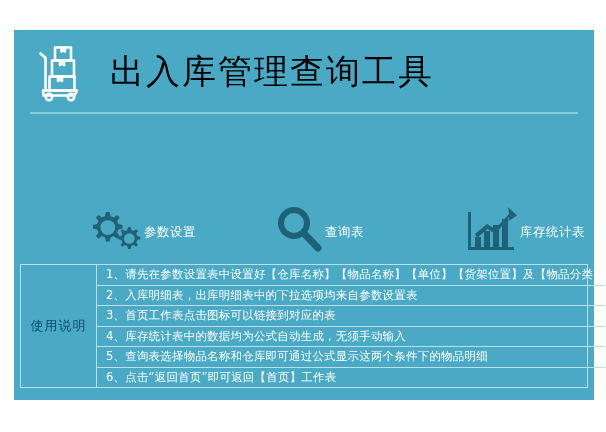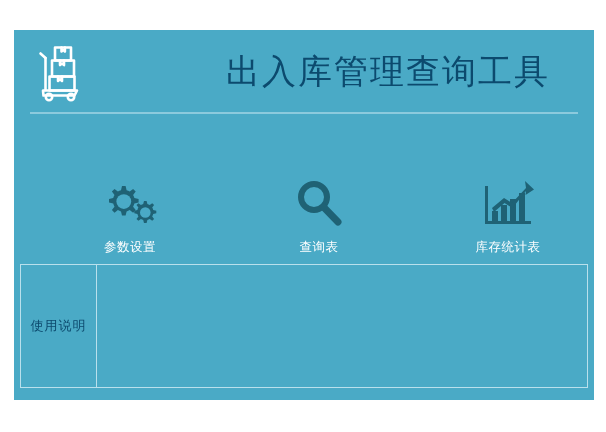--- a/index.html
+++ b/index.html
@@ -47,22 +47,22 @@
     width: 62px;
     height: 62px;
   }
   #title {
     position: absolute;
     left: 96px;
     top: 0;
     width: 440px;
     height: 102px;
     line-height: 82px;
-    text-align: right;
-    color: #0c4a6e;
+    text-align: left;
+    color: #000000;
     font-size: 34px;
     letter-spacing: 2px;
     white-space: nowrap;
     font-weight: normal;
   }
   #title-divider {
     position: absolute;
     left: 16px;
     top: 82px;
     width: 548px;
@@ -77,21 +77,21 @@
     top: 126px;
     width: 470px;
     height: 100px;
     display: flex;
     justify-content: space-between;
     align-items: flex-end;
   }
   .icon-cell {
     width: 92px;
     display: flex;
-    flex-direction: column;
+    flex-direction: row;
     align-items: center;
   }
   .icon-art {
     height: 56px;
     display: flex;
     align-items: flex-end;
     justify-content: center;
   }
   .icon-label {
     margin-top: 9px;
@@ -224,16 +224,24 @@
             </g>
           </svg>
         </div>
         <div class="icon-label">库存统计表</div>
       </div>
 
     </div>
 
     <div id="table">
       <div id="table-label">使用说明</div>
+      <div id="table-rows">
+        <div class="trow">1、请先在参数设置表中设置好【仓库名称】【物品名称】【单位】【货架位置】及【物品分类】</div>
+        <div class="trow">2、入库明细表，出库明细表中的下拉选项均来自参数设置表</div>
+        <div class="trow">3、首页工作表点击图标可以链接到对应的表</div>
+        <div class="trow">4、库存统计表中的数据均为公式自动生成，无须手动输入</div>
+        <div class="trow">5、查询表选择物品名称和仓库即可通过公式显示这两个条件下的物品明细</div>
+        <div class="trow">6、点击“返回首页”即可返回【首页】工作表</div>
+      </div>
     </div>
 
   </div>
 </div>
 
 </body></html>

